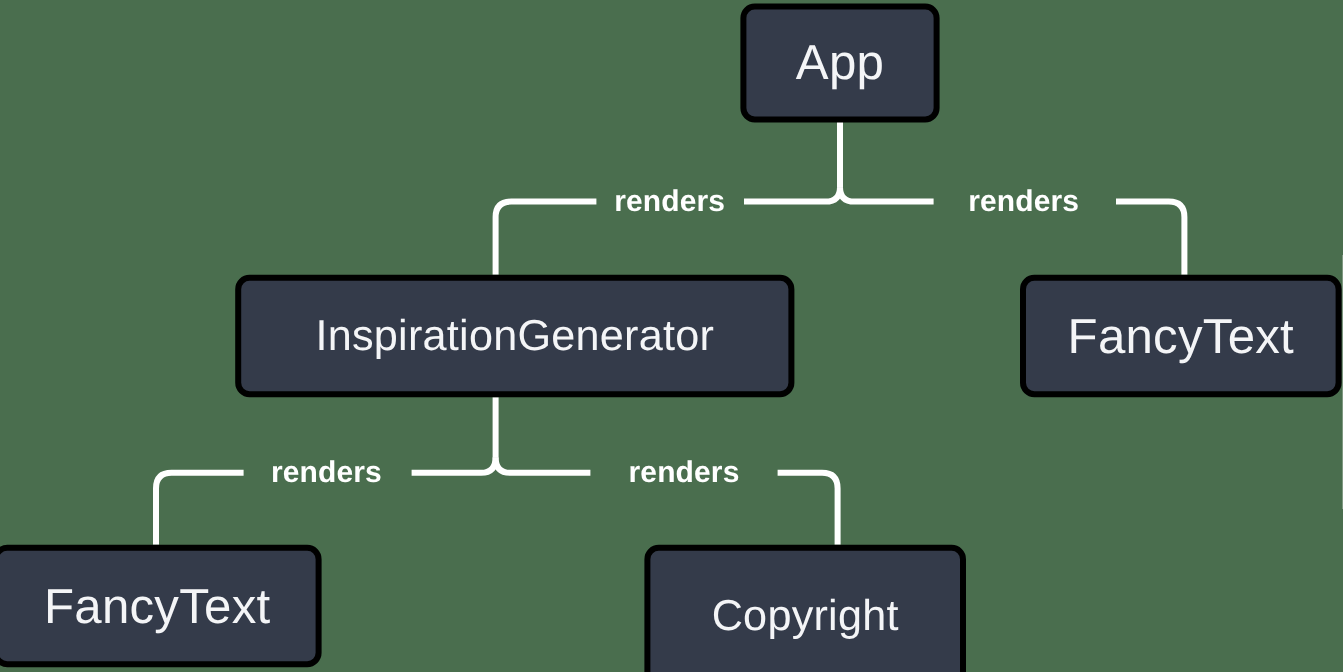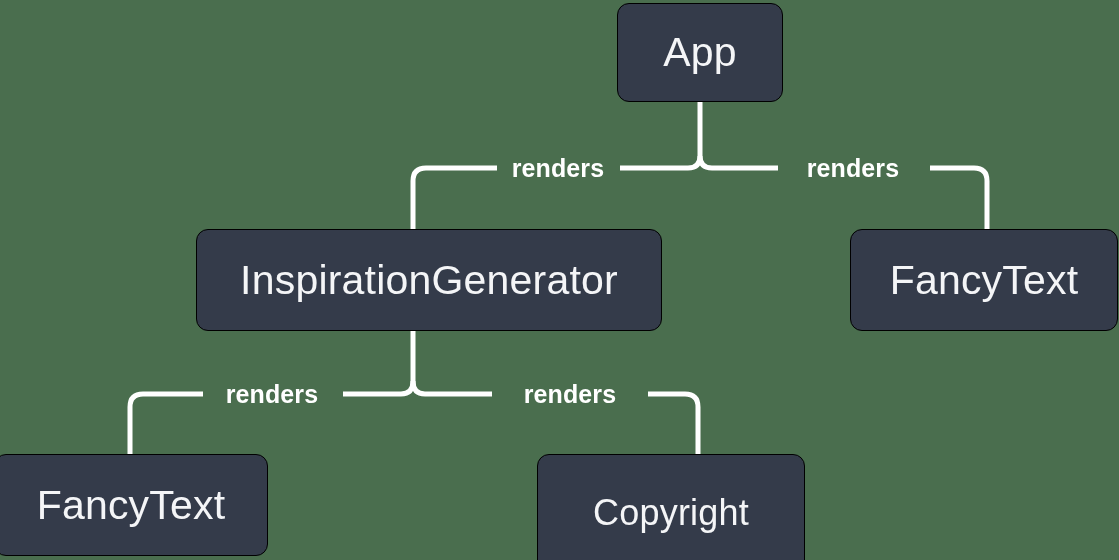--- a/index.html
+++ b/index.html
@@ -22,21 +22,21 @@
     position: absolute;
     left: 0;
     top: 0;
     width: 1119px;
     height: 560px;
   }
   .node {
     position: absolute;
     box-sizing: border-box;
     background: #343b4a;
-    border: 1px solid #000000;
+    border: 5px solid #000000;
     border-radius: 12px;
     display: flex;
     align-items: center;
     justify-content: center;
     color: #f4f5f7;
     font-family: "Liberation Sans", sans-serif;
     font-weight: 400;
     letter-spacing: 0.2px;
     white-space: nowrap;
     z-index: 3;
@@ -51,21 +51,21 @@
     top: 3px;
     width: 166px;
     height: 99px;
     font-size: 41px;
   }
   #node-inspiration {
     left: 196px;
     top: 229px;
     width: 466px;
     height: 102px;
-    font-size: 41px;
+    font-size: 36px;
   }
   #node-fancytext-right {
     left: 850px;
     top: 229px;
     width: 268px;
     height: 102px;
     font-size: 41px;
   }
   #node-fancytext-left {
     left: -6px;

